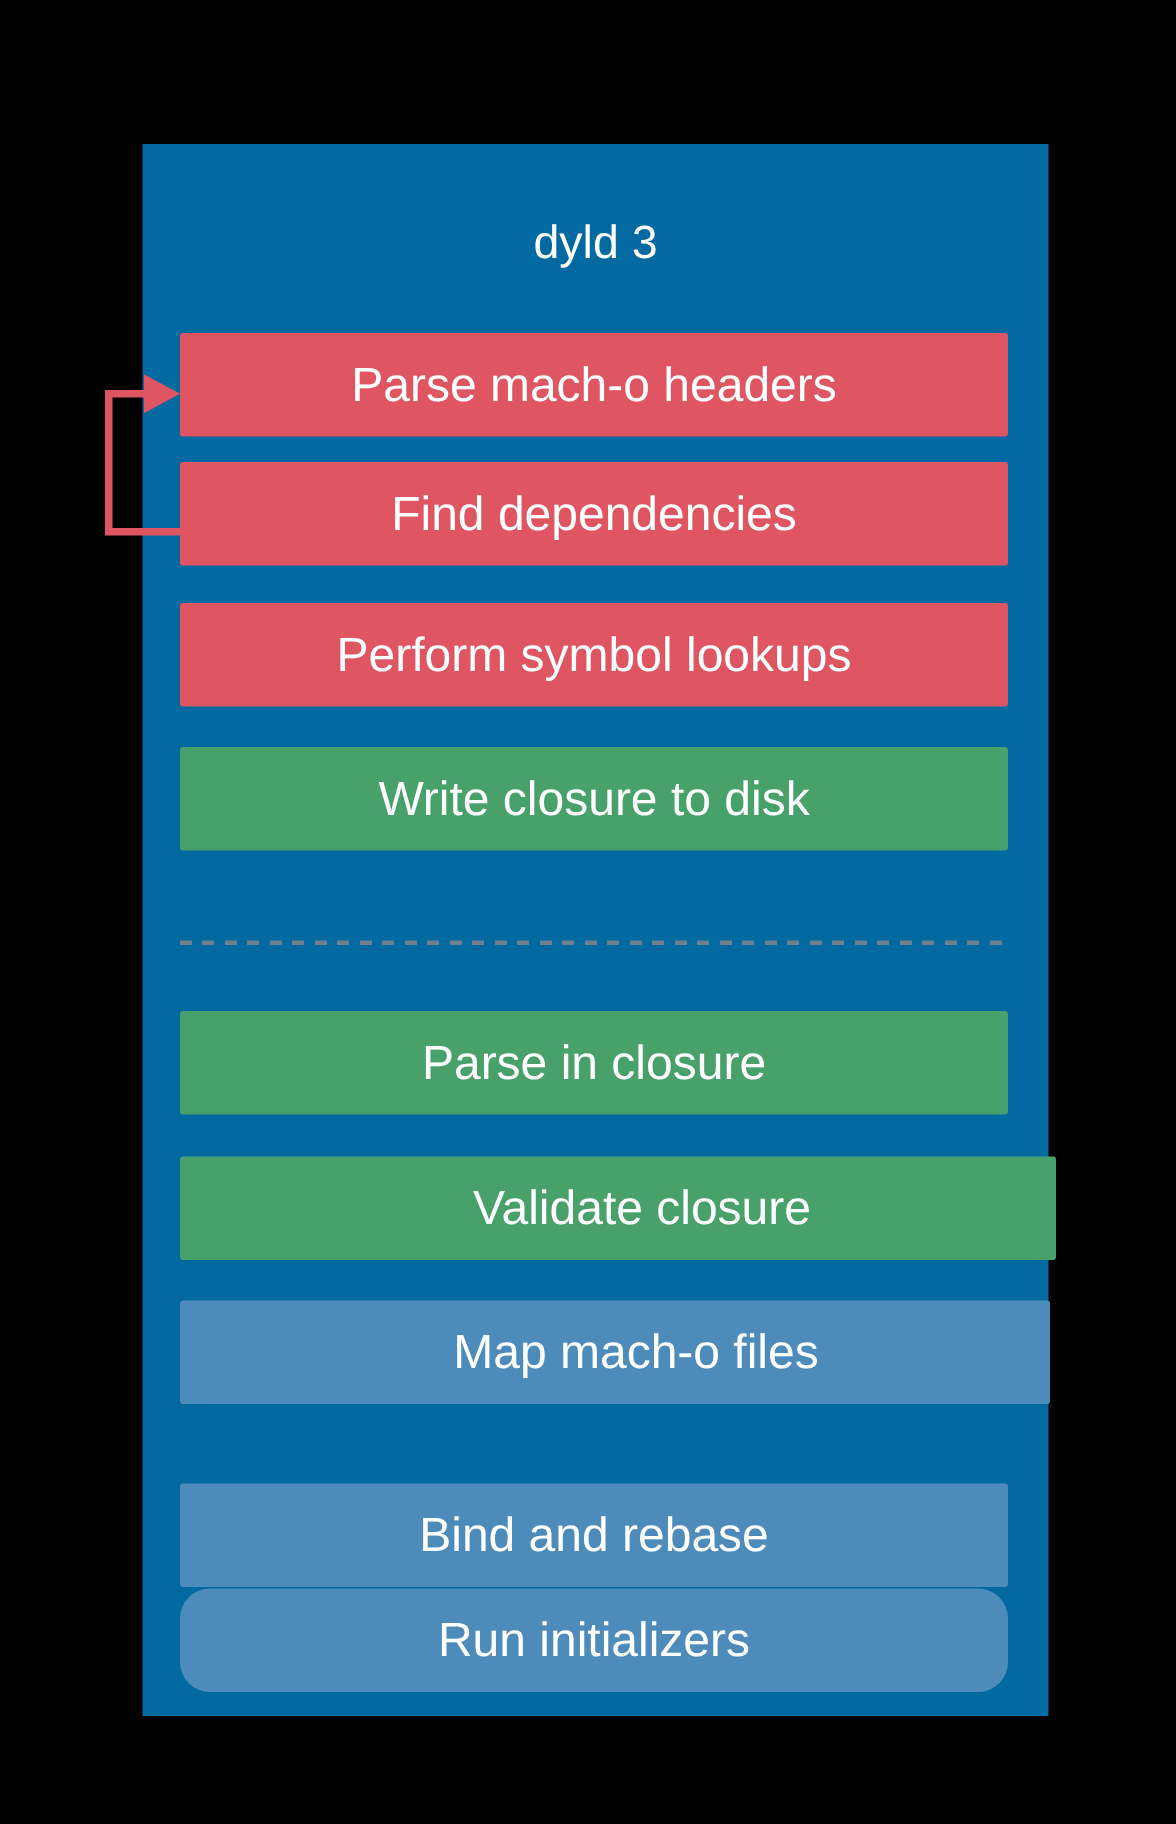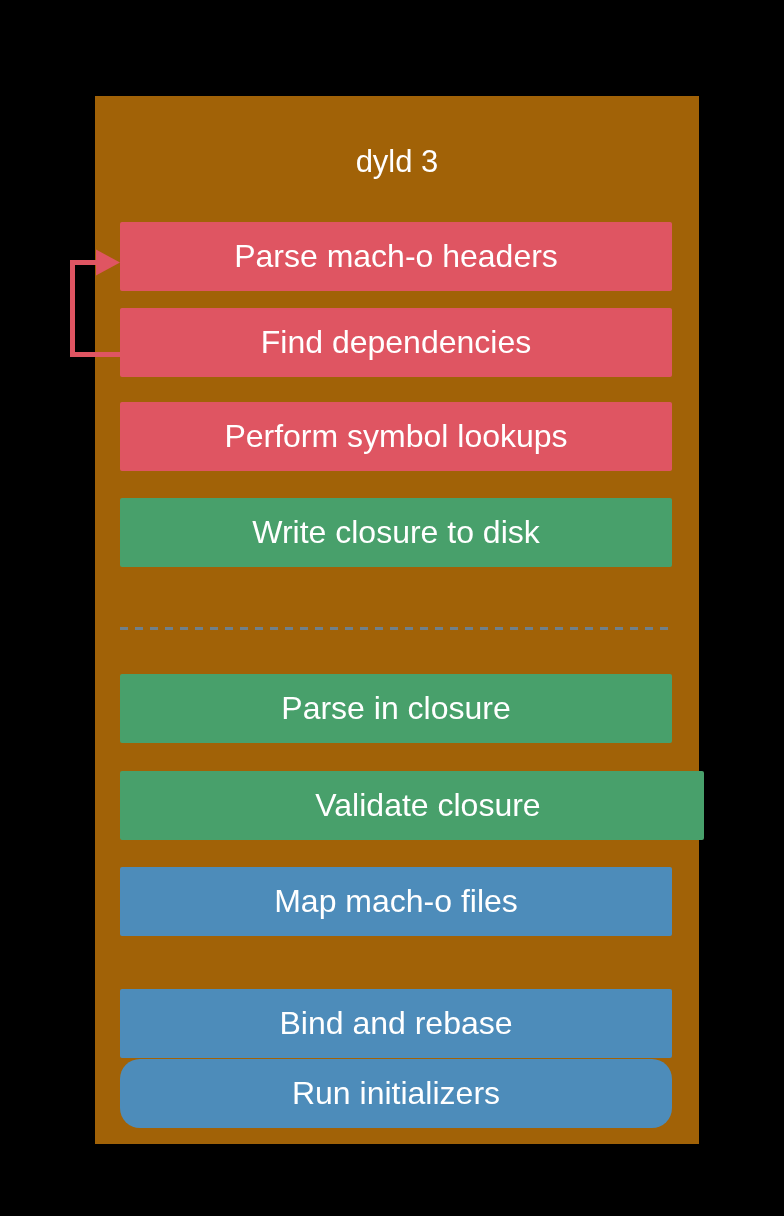--- a/index.html
+++ b/index.html
@@ -16,21 +16,21 @@
     width: 784px;
     height: 1216px;
     background: #000000;
   }
   .panel {
     position: absolute;
     left: 95px;
     top: 96px;
     width: 604px;
     height: 1048px;
-    background: #a16207;
+    background: #0369a1;
   }
   .title {
     position: absolute;
     top: 46px;
     left: 0;
     right: 0;
     text-align: center;
     color: #ffffff;
     font-size: 31px;
     line-height: 40px;
@@ -51,21 +51,21 @@
   }
   .red   { background: #df5562; text-align: right; }
   .green { background: #48a06b; }
   .blue  { background: #4d8cba; }
   .s1 { top: 126px; }
   .s2 { top: 212px; }
   .s3 { top: 306px; }
   .s4 { top: 402px; }
   .s5 { top: 578px; }
   .s6 { top: 675px; padding-left: 32px; }
-  .s7 { top: 771px; }
+  .s7 { top: 771px; padding-left: 28px; }
   .s8 { top: 867px; margin-top: 26px; }
   .s9 { top: 963px; border-radius: 20px; }
   .divider {
     position: absolute;
     left: 25px;
     top: 531px;
     width: 552px;
     height: 3px;
     background: repeating-linear-gradient(90deg,
       #6f808c 0px, #6f808c 8px,

